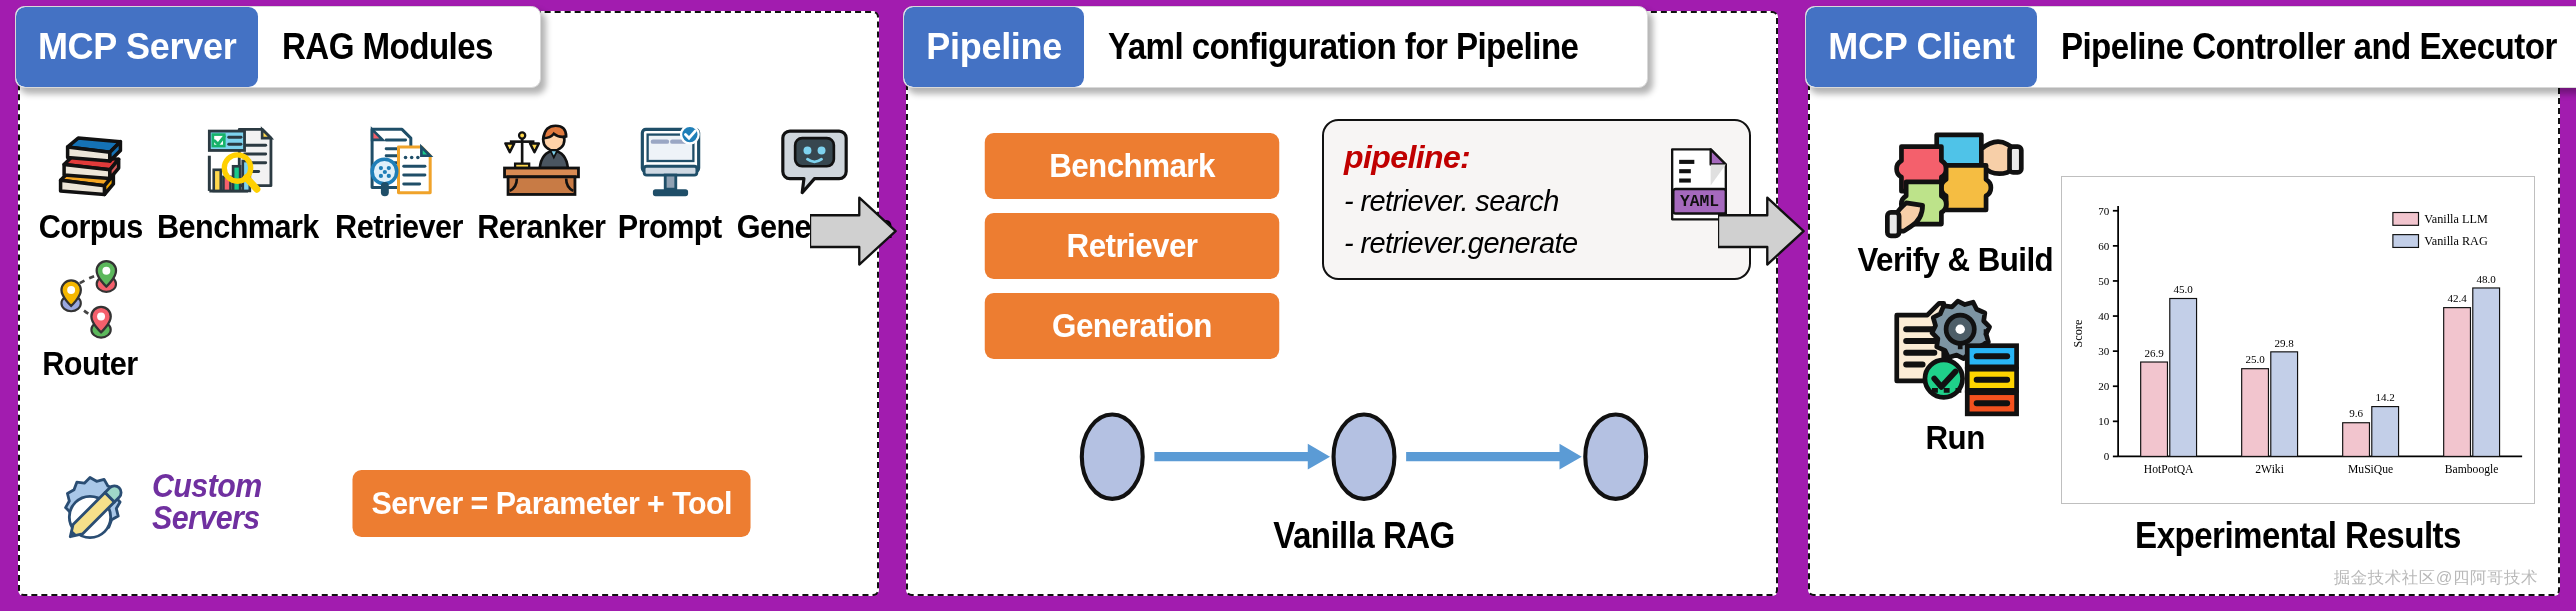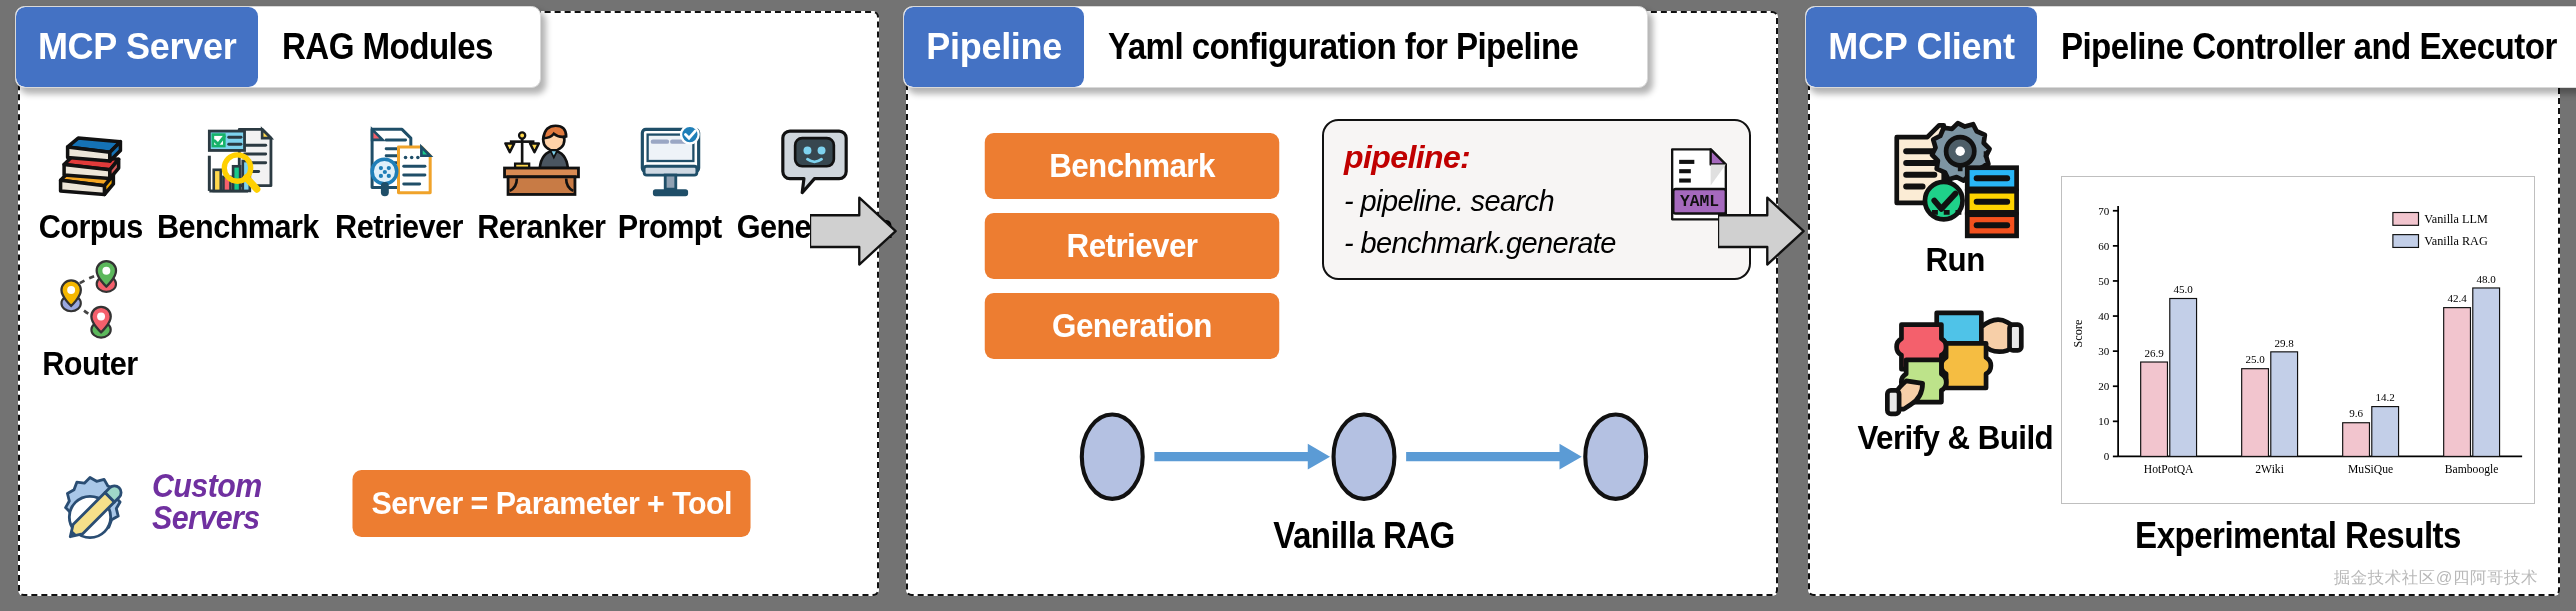--- a/index.html
+++ b/index.html
@@ -2,21 +2,21 @@
 <html style="font-size:9.4px"><head>
 <meta charset="utf-8">
 <style>
   * { box-sizing: border-box; margin: 0; padding: 0; }
   html, body {
     width: 2576px; height: 612px;
     background: #ffffff;
     font-family: "Liberation Sans", sans-serif;
     overflow: hidden;
   }
-  .stage { position: relative; width: 2576px; height: 612px; background:#737373; }
+  .stage { position: relative; width: 2576px; height: 612px; background:#a21caf; }
 
   
   .panel {
     position: absolute;
     border: 2.9px dashed #111;
     border-radius: 5.9px;
     background: #fff;
   }
   #panel-server   { left: 17.6px;   top: 10.5px; width: 861px; height: 585px; }
   #panel-pipeline { left: 906px; top: 10.5px; width: 872px; height: 585px; }
@@ -407,22 +407,22 @@
   </div>
 
   <div class="stage-list">
     <div class="stage-btn">Benchmark</div>
     <div class="stage-btn">Retriever</div>
     <div class="stage-btn">Generation</div>
   </div>
 
   <div class="yaml-card">
     <div class="yaml-head">pipeline:</div>
-    <div class="yaml-line">- pipeline. search</div>
-    <div class="yaml-line">- benchmark.generate</div>
+    <div class="yaml-line">- retriever. search</div>
+    <div class="yaml-line">- retriever.generate</div>
     <div class="yaml-badge">
       <svg viewBox="0 0 120 128">
         <path d="M14 4 h66 l26 26 v94 h-92 z" fill="#fff" stroke="#111" stroke-width="4" stroke-linejoin="round"></path>
         <path d="M80 4 l26 26 h-26 z" fill="#a569bd" stroke="#111" stroke-width="4" stroke-linejoin="round"></path>
         <path d="M80 30 l26 0 l-26 36 z" fill="#e0e0e0"></path>
         <g fill="#111">
             <rect x="26" y="22" width="26" height="7"></rect>
             <rect x="26" y="38" width="20" height="7"></rect>
             <rect x="26" y="54" width="20" height="7"></rect>
           </g>
@@ -453,20 +453,36 @@
 
   <div class="panel" id="panel-client">
     <div class="hdr">
       <div class="hdr-badge">MCP Client</div>
       <div class="hdr-title">Pipeline Controller and Executor</div>
     </div>
     <div class="watermark">掘金技术社区@四阿哥技术</div>
   </div>
 
   <div class="client-left">
+    <div class="client-block">
+      <div class="client-icon">
+        <svg viewBox="0 0 120 105">
+          <path d="M48 16 h34 v12 a8 8 0 0 1 0 14 v12 h-12 a8 8 0 0 0 -14 0 h-12 v-12 a8 8 0 0 1 0 -14 v-12 z" fill="#4fc3e8" stroke="#111" stroke-width="4" stroke-linejoin="round"></path>
+          <path d="M82 28 q12 -10 22 -4 l10 6 v12 l-10 6 q-12 4 -22 -6 z" fill="#f7cfa8" stroke="#111" stroke-width="4" stroke-linejoin="round"></path>
+          <rect x="106" y="26" width="10" height="22" rx="3" fill="#e8e8e8" stroke="#111" stroke-width="4"></rect>
+          <path d="M14 26 h34 v12 a8 8 0 0 1 0 14 v12 h-12 a8 8 0 0 0 -14 0 h-8 v-12 a8 8 0 0 1 0 -14 z" fill="#f4606c" stroke="#111" stroke-width="4" stroke-linejoin="round"></path>
+          <path d="M52 42 h34 v12 a8 8 0 0 1 0 14 v12 h-34 v-12 a8 8 0 0 1 0 -14 z" fill="#f5bd42" stroke="#111" stroke-width="4" stroke-linejoin="round"></path>
+          <path d="M18 56 h30 v12 a8 8 0 0 1 0 14 v10 h-30 v-10 a8 8 0 0 1 0 -14 z" fill="#bde38a" stroke="#111" stroke-width="4" stroke-linejoin="round"></path>
+          <path d="M18 74 q-12 10 -10 18 l-4 6 h12 l6 -4 q10 -6 10 -18 z" fill="#f7cfa8" stroke="#111" stroke-width="4" stroke-linejoin="round"></path>
+          <rect x="2" y="82" width="10" height="20" rx="3" fill="#e8e8e8" stroke="#111" stroke-width="4"></rect>
+        </svg>
+      </div>
+      <div class="client-label">Verify &amp; Build</div>
+    </div>
+
     <div class="client-block">
       <div class="client-icon">
         <svg viewBox="0 0 120 105">
           <path d="M10 18 h26 l10 -10 h4 v66 h-40 z" fill="#fbecd5" stroke="#111" stroke-width="4" stroke-linejoin="round"></path>
           <g stroke="#111" stroke-width="5" stroke-linecap="round">
             <line x1="18" y1="30" x2="42" y2="30"></line>
               <line x1="18" y1="40" x2="42" y2="40"></line>
             <line x1="18" y1="50" x2="42" y2="50"></line>
               <line x1="18" y1="60" x2="32" y2="60"></line>
           </g>
@@ -484,36 +500,20 @@
           <rect x="70" y="64" width="42" height="18" fill="#ffd400" stroke="#111" stroke-width="4"></rect>
           <rect x="70" y="84" width="42" height="18" fill="#f4511e" stroke="#111" stroke-width="4"></rect>
           <g stroke="#111" stroke-width="5" stroke-linecap="round">
             <line x1="78" y1="53" x2="104" y2="53"></line>
               <line x1="78" y1="73" x2="104" y2="73"></line>
               <line x1="78" y1="93" x2="104" y2="93"></line>
           </g>
         </svg>
       </div>
       <div class="client-label">Run</div>
-    </div>
-
-    <div class="client-block">
-      <div class="client-icon">
-        <svg viewBox="0 0 120 105">
-          <path d="M48 16 h34 v12 a8 8 0 0 1 0 14 v12 h-12 a8 8 0 0 0 -14 0 h-12 v-12 a8 8 0 0 1 0 -14 v-12 z" fill="#4fc3e8" stroke="#111" stroke-width="4" stroke-linejoin="round"></path>
-          <path d="M82 28 q12 -10 22 -4 l10 6 v12 l-10 6 q-12 4 -22 -6 z" fill="#f7cfa8" stroke="#111" stroke-width="4" stroke-linejoin="round"></path>
-          <rect x="106" y="26" width="10" height="22" rx="3" fill="#e8e8e8" stroke="#111" stroke-width="4"></rect>
-          <path d="M14 26 h34 v12 a8 8 0 0 1 0 14 v12 h-12 a8 8 0 0 0 -14 0 h-8 v-12 a8 8 0 0 1 0 -14 z" fill="#f4606c" stroke="#111" stroke-width="4" stroke-linejoin="round"></path>
-          <path d="M52 42 h34 v12 a8 8 0 0 1 0 14 v12 h-34 v-12 a8 8 0 0 1 0 -14 z" fill="#f5bd42" stroke="#111" stroke-width="4" stroke-linejoin="round"></path>
-          <path d="M18 56 h30 v12 a8 8 0 0 1 0 14 v10 h-30 v-10 a8 8 0 0 1 0 -14 z" fill="#bde38a" stroke="#111" stroke-width="4" stroke-linejoin="round"></path>
-          <path d="M18 74 q-12 10 -10 18 l-4 6 h12 l6 -4 q10 -6 10 -18 z" fill="#f7cfa8" stroke="#111" stroke-width="4" stroke-linejoin="round"></path>
-          <rect x="2" y="82" width="10" height="20" rx="3" fill="#e8e8e8" stroke="#111" stroke-width="4"></rect>
-        </svg>
-      </div>
-      <div class="client-label">Verify &amp; Build</div>
     </div>
   </div>
 
   <div class="chart-wrap">
     <svg class="chart-svg" id="bar-chart" viewBox="0 0 810 560">
         <line x1="96" y1="50" x2="96" y2="480" class="cs-axis"></line>
         <line x1="96" y1="480" x2="790" y2="480" class="cs-axis"></line>
         <line x1="87" y1="480" x2="96" y2="480" class="cs-axis"></line>
         <text x="81" y="487" text-anchor="end" class="cs-tick">0</text>
         <line x1="87" y1="419.7142857142857" x2="96" y2="419.7142857142857" class="cs-axis"></line>

